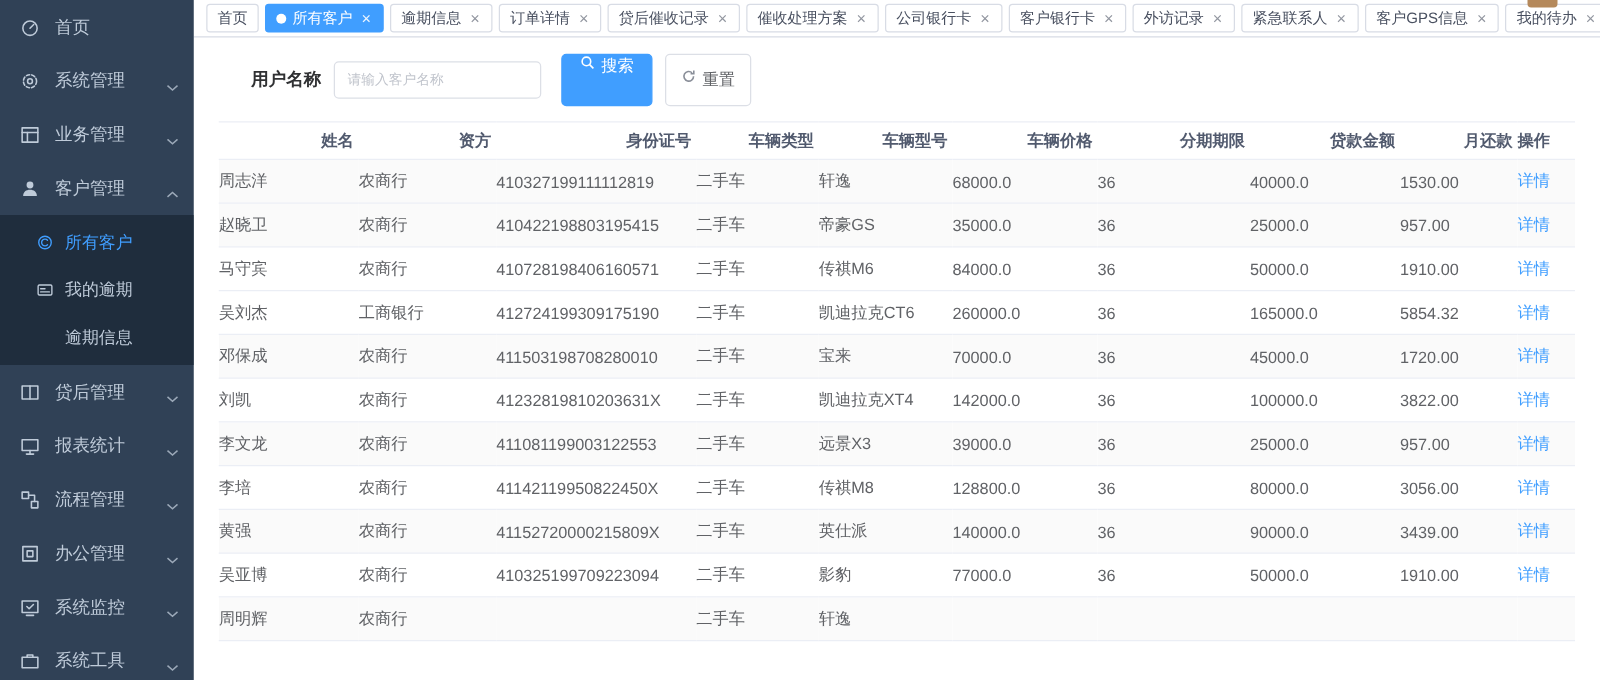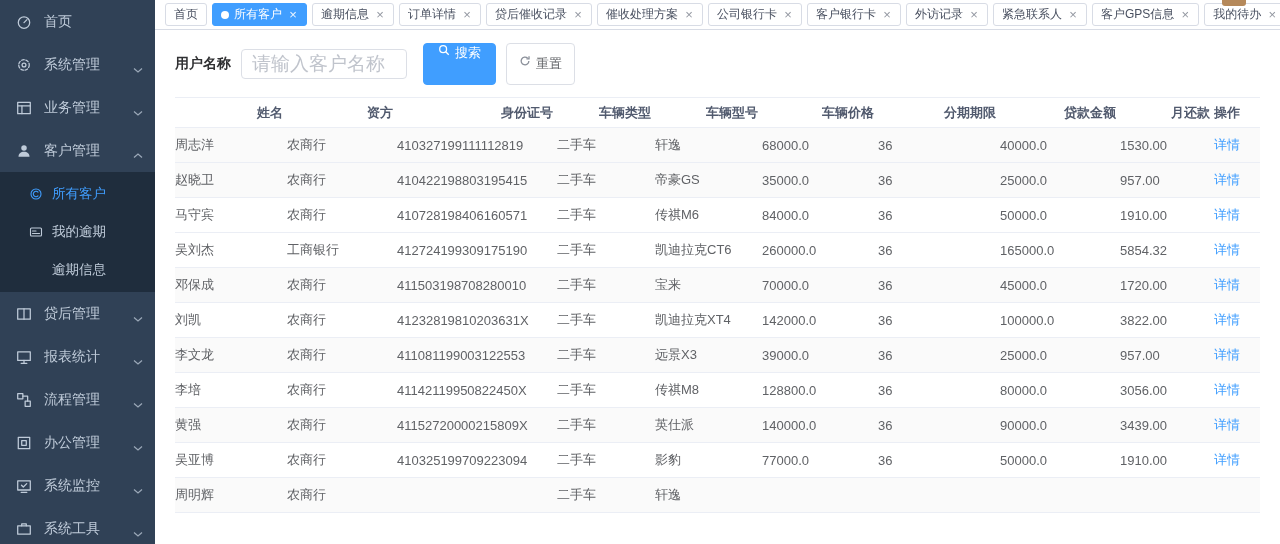--- a/index.html
+++ b/index.html
@@ -29,23 +29,23 @@
   .tab { height:23px; border:1px solid #d8dce5; border-radius:3px; background:#fff;
     color:#495060; font-size:12px; padding:0 8px; display:flex; align-items:center;
     gap:5px; white-space:nowrap; cursor:pointer; flex:none; }
   .tab.active { background:#409eff; border-color:#409eff; color:#fff; }
   .tab .dot { width:8px; height:8px; border-radius:50%; background:#fff; display:none; flex:none; }
   .tab.active .dot { display:block; }
   .tab .close { margin-left:1px; font-size:13px; line-height:1; opacity:.6; width:10px; text-align:center; }
   .tab.active .close { opacity:.9; }
   
   .search-bar { display:flex; align-items:center; padding:13px 20px 12px 20px; }
-  .search-label { font-size:14px; font-weight:bold; color:#303133; margin-right:10px; white-space:nowrap; }
+  .search-label { font-size:14px; font-weight:bold; color:#303133; margin-right:10px; white-space:nowrap;margin-left:26px; }
   .search-input { width:166px; height:30px; border:1px solid #dcdfe6; border-radius:4px;
-    padding:0 10px; font-size:19px; color:#606266; outline:none;
+    padding:0 10px; font-size:11px; color:#606266; outline:none;
     font-family:"Liberation Sans","DejaVu Sans",sans-serif; }
   .search-input::placeholder { color:#c0c4cc; }
   .btn { height:42px; border-radius:4px; font-size:13px; display:inline-flex;
     align-items:flex-start; gap:5px; cursor:pointer;
     font-family:"Liberation Sans","DejaVu Sans",sans-serif; }
   .btn-search { background:#409eff; border:1px solid #409eff; color:#fff; padding:0 14px; margin-left:16px; }
   .btn-reset { background:#fff; border:1px solid #dcdfe6; color:#606266; padding:11px 12px; margin-left:10px; }
   
   .table-wrap { padding:0 20px; }
   table { width:100%; border-collapse:collapse; table-layout:fixed; }

